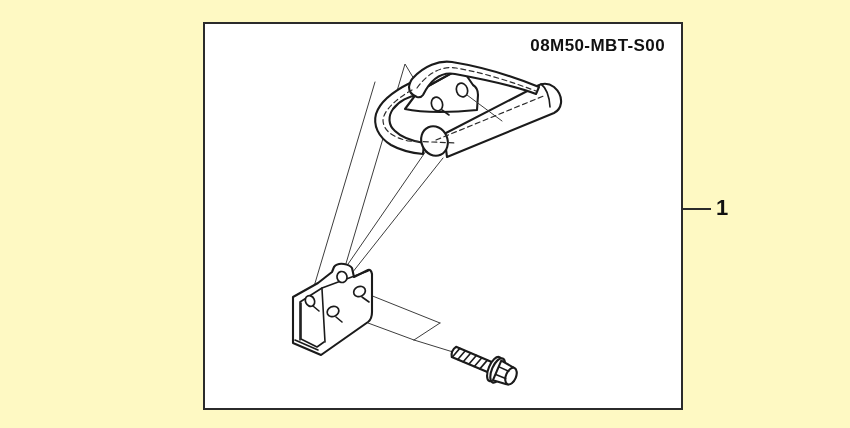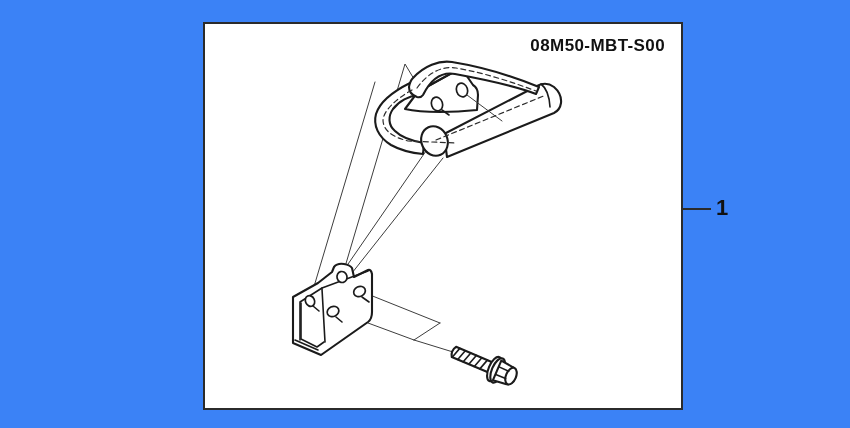--- a/index.html
+++ b/index.html
@@ -1,17 +1,17 @@
 <!DOCTYPE html>
 <html><head>
 <meta charset="utf-8">
 <style>
   html,body{margin:0;padding:0;background:#ffffff;}
   .canvas{
-    position:relative;width:850px;height:428px;background:#3b82f6;overflow:hidden;
+    position:relative;width:850px;height:428px;background:#fef9c3;overflow:hidden;
     font-family:"Liberation Sans", sans-serif;color:#111;
   }
   .frame{
     position:absolute;left:203px;top:22px;width:476px;height:384px;
     border:2px solid #2b2b2b;background:#ffffff;
   }
   .part-number{
     position:absolute;left:525px;top:36px;width:140px;
     text-align:right;font-size:17px;font-weight:bold;letter-spacing:.4px;
     color:#111;white-space:nowrap;

